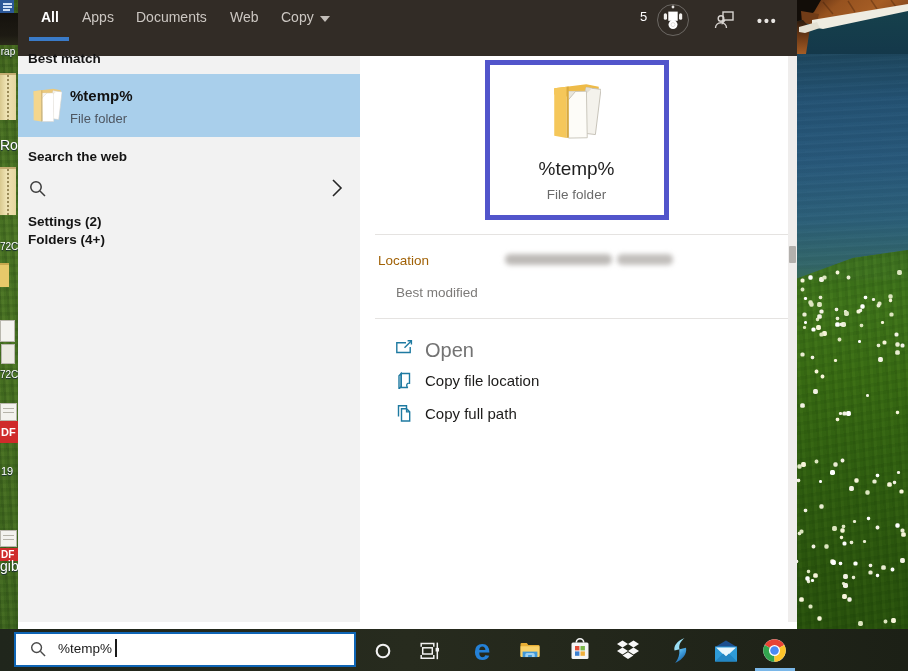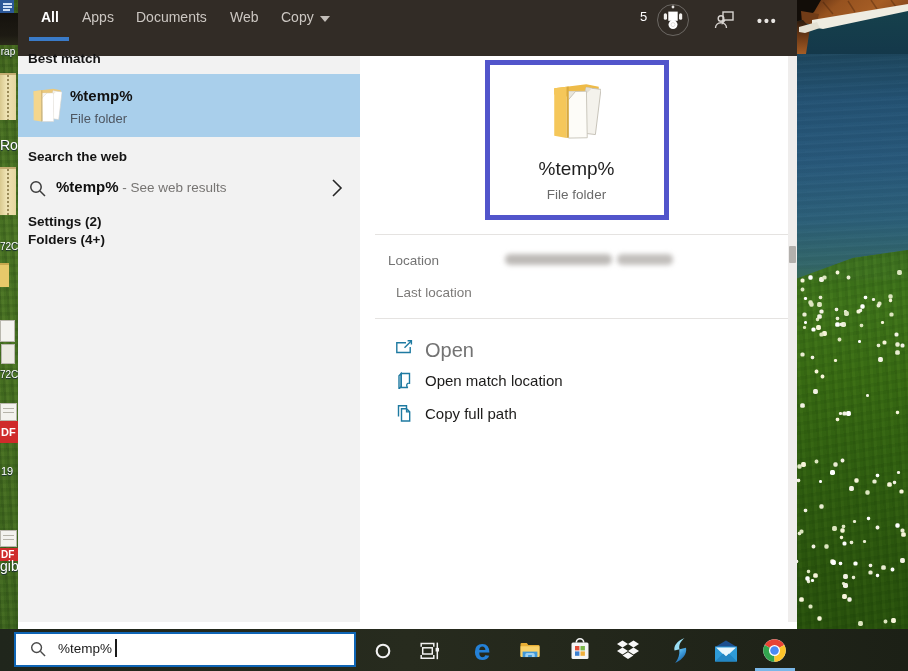--- a/index.html
+++ b/index.html
@@ -166,62 +166,61 @@
     <div class="abs" style="left:52px;top:37px;font-size:13px;color:#4e5661;">File folder</div>
   </div>
 
   <div class="abs" style="left:10px;top:149px;font-size:13.5px;font-weight:bold;color:#141414;">Search the web</div>
 
   <div class="abs" id="webrow" style="left:0;top:170px;width:342px;height:36px;">
     <svg width="17" height="17" viewBox="0 0 17 17" style="position:absolute;left:11px;top:10px;" fill="none" stroke="#3c3c3c" stroke-width="1.5">
       <circle cx="7" cy="7" r="5.2"></circle>
         <path d="M11 11 L16 16"></path>
     </svg>
-    <div class="abs" style="left:38px;top:8px;font-size:15px;font-weight:bold;color:#111;">%temp%<span style="font-weight:normal;color:#767472;font-size:13.5px;"> - See web results</span></div>
     <svg width="12" height="20" viewBox="0 0 12 20" style="position:absolute;left:313px;top:8px;" fill="none" stroke="#262626" stroke-width="1.6">
       <path d="M2 2 L10 10 L2 18"></path>
     </svg>
   </div>
 
   <div class="abs" style="left:10px;top:214px;font-size:13.5px;font-weight:bold;color:#141414;">Settings (2)</div>
   <div class="abs" style="left:10px;top:232px;font-size:13.5px;font-weight:bold;color:#141414;">Folders (4+)</div>
 
   <div class="abs" id="purplebox" style="left:467px;top:60px;width:184px;height:160px;border:5.5px solid #5255cb;box-sizing:border-box;background:#fff;">
     <svg style="position:absolute;left:63px;top:15px;" width="48" height="60" viewBox="0 0 46 58">
         <use href="#folderdocs"></use>
       </svg>
     <div class="abs" style="left:0;top:93px;width:173px;text-align:center;font-size:19px;color:#1f1f1f;">%temp%</div>
     <div class="abs" style="left:0;top:122px;width:173px;text-align:center;font-size:13.5px;color:#6a6a6a;">File folder</div>
   </div>
 
   <div class="abs" style="left:357px;top:234px;width:413px;height:1px;background:#e5e3e1;"></div>
 
-  <div class="abs" style="left:370px;top:253px;font-size:13.5px;color:#737373;">Location</div>
+  <div class="abs" style="left:360px;top:253px;font-size:13.5px;color:#a16207;">Location</div>
   <div class="abs" style="left:487px;top:254px;width:107px;height:11px;background:#bdbab7;border-radius:5px;filter:blur(2.5px);"></div>
   <div class="abs" style="left:599px;top:254px;width:56px;height:11px;background:#c2bfbc;border-radius:5px;filter:blur(2.5px);"></div>
-  <div class="abs" style="left:378px;top:285px;font-size:13.5px;color:#7c7a78;">Last location</div>
+  <div class="abs" style="left:378px;top:285px;font-size:13.5px;color:#7c7a78;">Best modified</div>
 
   <div class="abs" style="left:357px;top:318px;width:413px;height:1px;background:#e5e3e1;"></div>
 
   <div class="abs" style="left:377px;top:338px;" id="ic-open">
     <svg width="18" height="18" viewBox="0 0 18 18" fill="none" stroke="#1e7aa1" stroke-width="1.4">
       <path d="M11 4.8 H1.8 V14.5 H15.2 V9"></path>
       <path d="M9.5 9.8 L16 3.2"></path>
       <path d="M12.6 2.8 H16.4 V6.6"></path>
     </svg>
   </div>
   <div class="abs" style="left:407px;top:339px;font-size:20px;color:#737373;">Open</div>
 
   <div class="abs" style="left:377px;top:371px;" id="ic-loc">
     <svg width="18" height="18" viewBox="0 0 18 18" fill="none" stroke="#1e7aa1" stroke-width="1.4">
       <path d="M6.2 2.5 H14.5 V12.2 q-2.6,-0.4 -2.8,2.2 q-0.1,1.6 1.2,2.1 H6.2 Z"></path>
       <path d="M6.2 2.5 L4 4.8 V18 L6.2 15.5 Z"></path>
     </svg>
   </div>
-  <div class="abs" style="left:407px;top:372px;font-size:15px;color:#1c1b1a;">Open match location</div>
+  <div class="abs" style="left:407px;top:372px;font-size:15px;color:#1c1b1a;">Copy file location</div>
 
   <div class="abs" style="left:377px;top:404px;" id="ic-copy">
     <svg width="18" height="18" viewBox="0 0 18 18" fill="none" stroke="#1e7aa1" stroke-width="1.4">
       <path d="M3.5 12.5 V1.8 H11.5 V4"></path>
       <path d="M6.5 4.8 H11.6 L14.7 7.9 V17 H6.5 Z" fill="#fff"></path>
       <path d="M11.6 4.8 V7.9 H14.7" fill="none"></path>
     </svg>
   </div>
   <div class="abs" style="left:407px;top:405px;font-size:15px;color:#1c1b1a;">Copy full path</div>
 </div>

